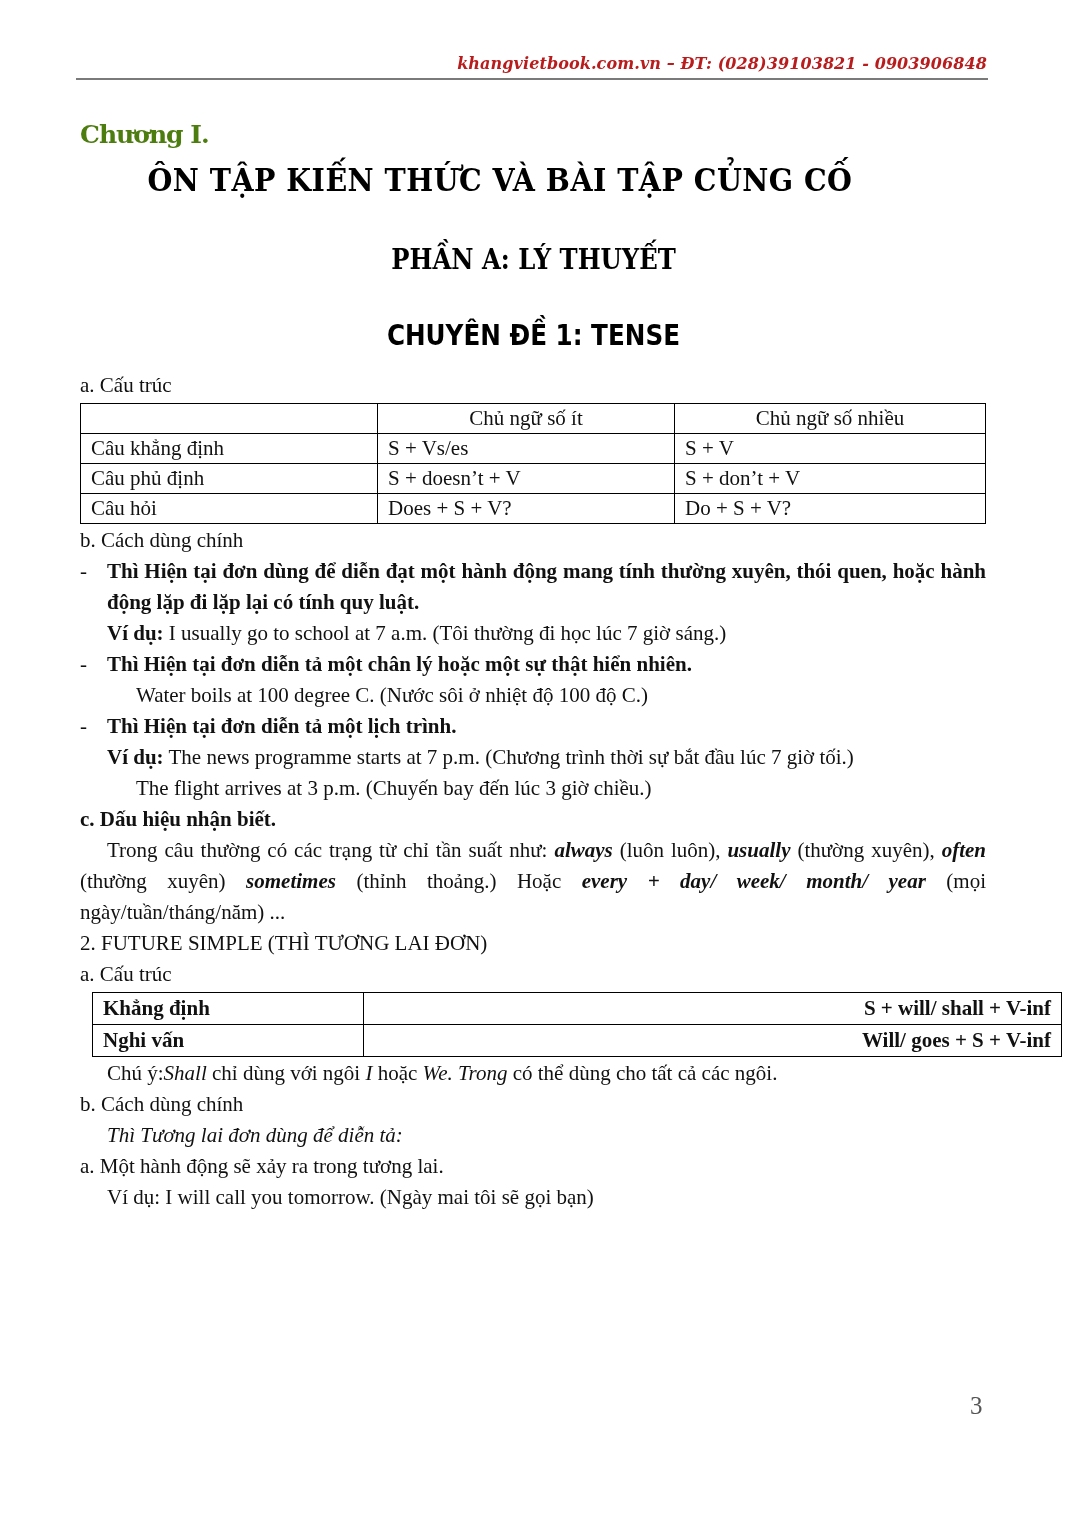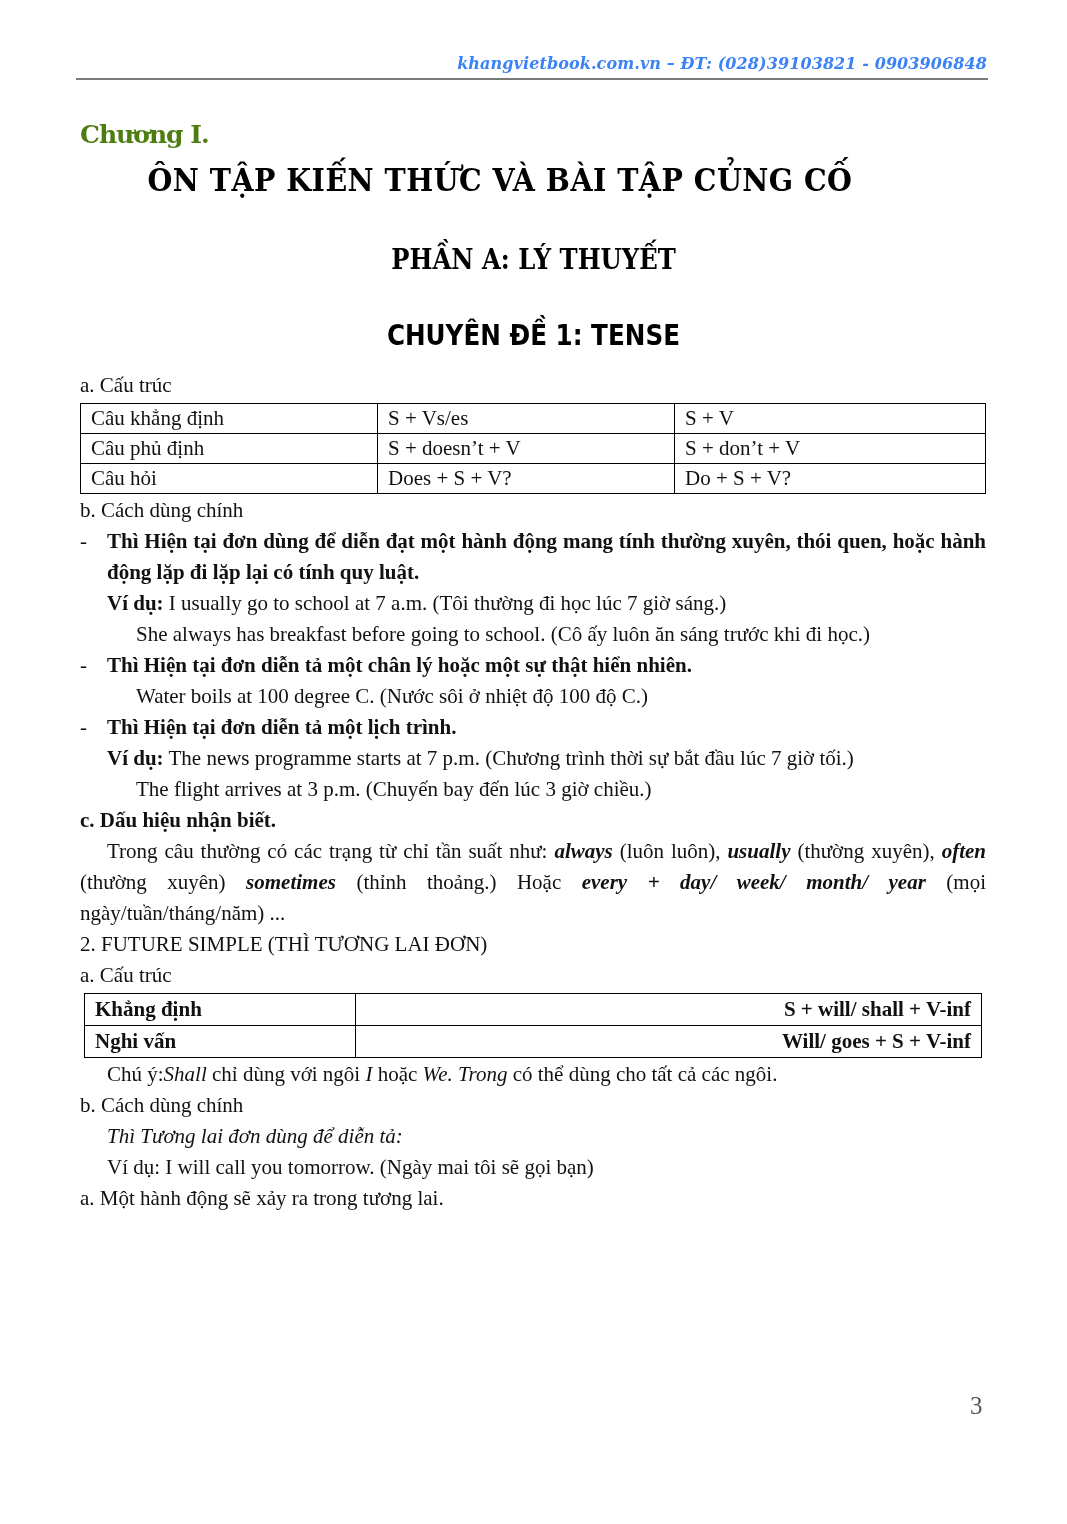--- a/index.html
+++ b/index.html
@@ -3,21 +3,21 @@
 <meta charset="utf-8">
 <style>
   html, body { margin: 0; padding: 0; background: #ffffff; }
   body {
     width: 1067px; height: 1524px; position: relative; overflow: hidden;
     font-family: "Liberation Serif", "DejaVu Serif", serif; color: #111;
   }
   .header-text {
     position: absolute; top: 54px; right: 80px;
     font-family: "DejaVu Serif", serif; font-style: italic; font-weight: bold;
-    font-size: 16px; color: #3b82f6; letter-spacing: 0.1px;
+    font-size: 16px; color: #b91c1c; letter-spacing: 0.1px;
   }
   .header-rule {
     position: absolute; top: 78px; left: 76px; width: 912px; height: 2px; background: #7a7a7a;
   }
   .chapter {
     position: absolute; top: 120px; left: 80px;
     font-family: "DejaVu Serif", serif; font-weight: bold; font-size: 25px;
     letter-spacing: -1px; color: #4d7c0f;
   }
   .title-main {
@@ -50,21 +50,21 @@
   table.grid {
     border-collapse: collapse; width: 906px; margin: 2px 0 1px 0;
     font-size: 21px;
   }
   table.grid td {
     border: 1.5px solid #000; padding: 0 10px; height: 29px; line-height: 29px;
   }
   table.grid .head { text-align: center; }
   table.t1 td:nth-child(1) { width: 276px; }
   table.t1 td:nth-child(2) { width: 276px; }
-  table.t2 { width: 898px; margin-left: 4px; }
+  table.t2 { width: 970px; margin-left: 12px; }
   table.t2 td { height: 31px; line-height: 31px; }
   table.t2 td:nth-child(1) { width: 250px; font-weight: bold; }
   table.t2 td:nth-child(2) { font-weight: bold; text-align: right; }
   .page-number {
     position: absolute; top: 1392px; left: 970px; font-size: 25px; color: #555;
     font-family: "Liberation Serif", serif;
   }
   i.bi { font-weight: bold; font-style: italic; }
 </style>
 </head>
@@ -77,20 +77,25 @@
 <div class="title-main">ÔN TẬP KIẾN THỨC VÀ BÀI TẬP CỦNG CỐ</div>
 <div class="title-part">PHẦN A: LÝ THUYẾT</div>
 <div class="title-topic">CHUYÊN ĐỀ 1: TENSE</div>
 
 <div class="content">
 
   <div class="line">a. Cấu trúc</div>
 
   <table class="grid t1">
     <tbody>
+        <tr>
+      <td class="head"></td>
+      <td class="head">Chủ ngữ số ít</td>
+      <td class="head">Chủ ngữ số nhiều</td>
+    </tr>
     <tr>
       <td>Câu khẳng định</td>
       <td>S + Vs/es</td>
       <td>S + V</td>
     </tr>
     <tr>
       <td>Câu phủ định</td>
       <td>S + doesn’t + V</td>
       <td>S + don’t + V</td>
     </tr>
@@ -102,21 +107,20 @@
   </tbody>
     </table>
 
   <div class="line">b. Cách dùng chính</div>
 
   <div class="bullet">
     <span class="dash">-</span>
     <span class="btext bold justify">Thì Hiện tại đơn dùng để diễn đạt một hành động mang tính thường xuyên, thói quen, hoặc hành động lặp đi lặp lại có tính quy luật.</span>
   </div>
   <div class="line indent1"><span class="bold">Ví dụ:</span><span> I usually go to school at 7 a.m. (Tôi thường đi học lúc 7 giờ sáng.)</span></div>
-  <div class="line indent2">She always has breakfast before going to school. (Cô ấy luôn ăn sáng trước khi đi học.)</div>
 
   <div class="bullet">
     <span class="dash">-</span>
     <span class="btext bold">Thì Hiện tại đơn diễn tả một chân lý hoặc một sự thật hiển nhiên.</span>
   </div>
   <div class="line indent2">Water boils at 100 degree C. (Nước sôi ở nhiệt độ 100 độ C.)</div>
 
   <div class="bullet">
     <span class="dash">-</span>
     <span class="btext bold">Thì Hiện tại đơn diễn tả một lịch trình.</span>
@@ -140,17 +144,17 @@
       <td>Nghi vấn</td>
       <td>Will/  goes + S + V-inf</td>
     </tr>
   </tbody>
     </table>
 
   <div class="line indent1"><span>Chú ý:</span><i>Shall</i><span> chỉ dùng với ngôi </span><i>I</i><span> hoặc </span><i>We. Trong</i><span> có thể dùng cho tất cả các ngôi.</span></div>
 
   <div class="line">b. Cách dùng chính</div>
   <div class="line indent1" style="font-style:italic;">Thì Tương lai đơn dùng để diễn tả:</div>
+  <div class="line">a. Một hành động sẽ xảy ra trong tương lai.</div>
   <div class="line indent1"><span>Ví dụ:</span><span> I will call you tomorrow. (Ngày mai tôi sẽ gọi bạn)</span></div>
-  <div class="line">a. Một hành động sẽ xảy ra trong tương lai.</div>
 </div>
 
 <div class="page-number">3</div>
 
 </body></html>

